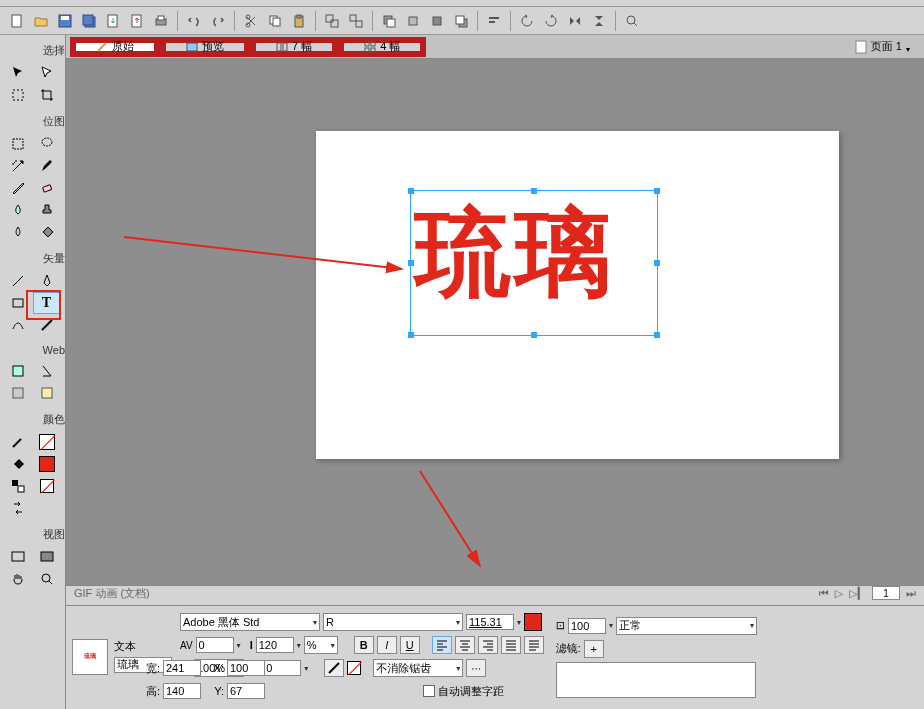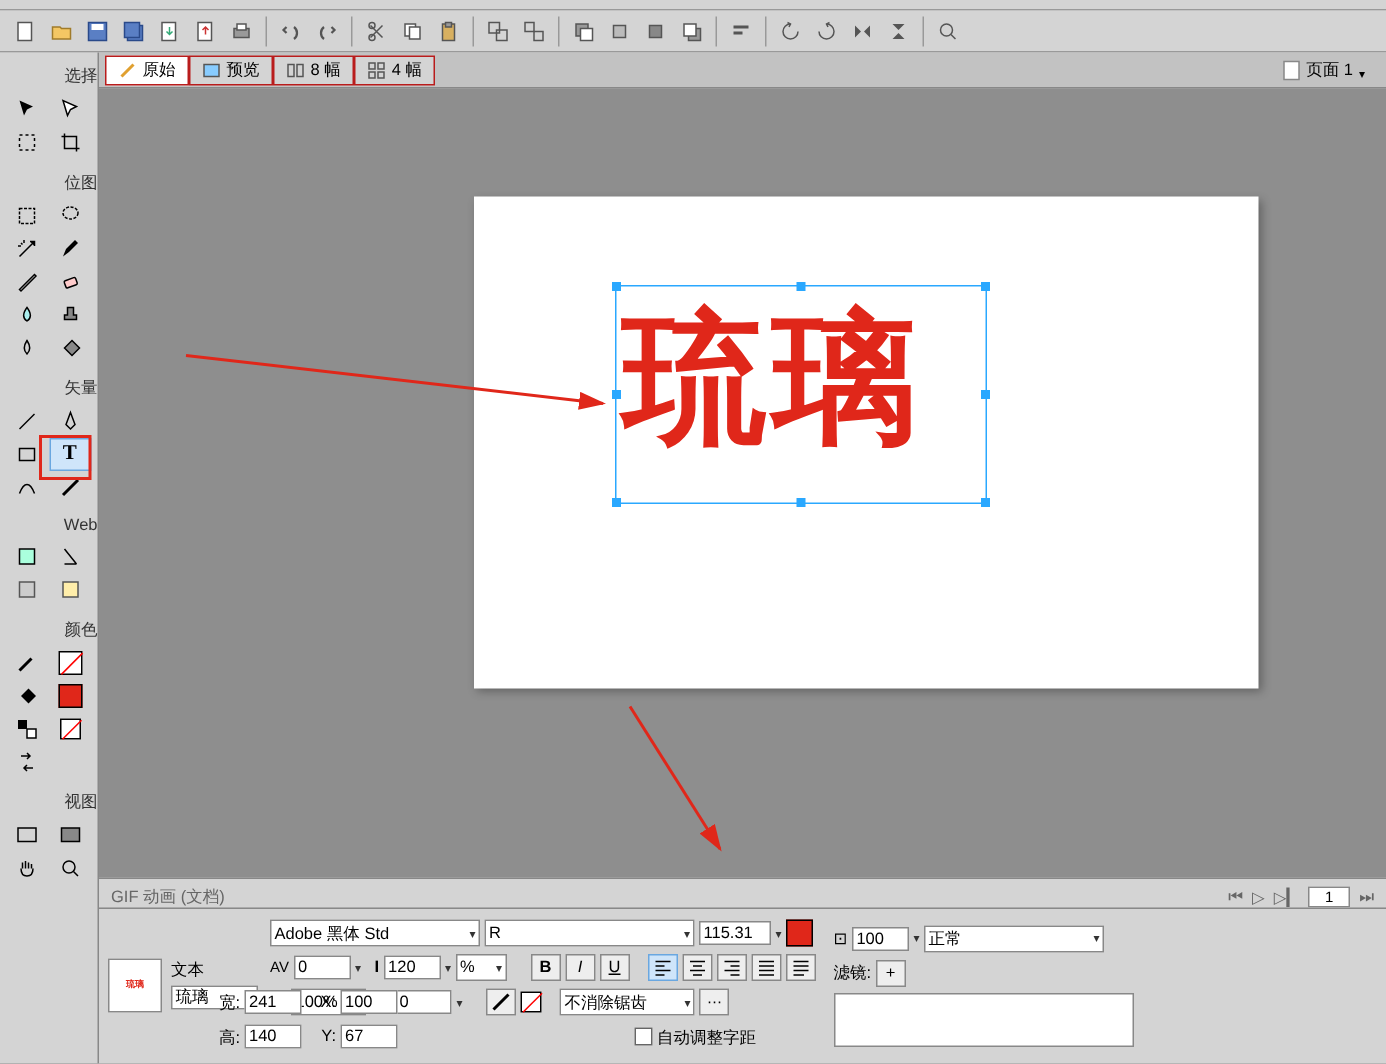--- a/index.html
+++ b/index.html
@@ -12,31 +12,31 @@
 .left-panel{width:66px;background:#d4d4d4;border-right:1px solid #888;display:flex;flex-direction:column;padding-top:6px}
 .tool-section-label{text-align:right;font-size:11px;color:#333;padding:2px 0 4px 0}
 .tool-grid{display:grid;grid-template-columns:1fr 1fr;gap:0;padding:0 4px 6px 4px}
 .tool{width:28px;height:22px;display:flex;align-items:center;justify-content:center;border:1px solid transparent;cursor:pointer;position:relative}
 .tool.active{border:1px solid #6aa7e0;background:#cfe5fa}
 .tool-highlight{border:2px solid #e0271a;position:absolute}
 .center-col{flex:1;display:flex;flex-direction:column;background:#bfbfbf;position:relative}
 .doc-tabs{height:22px;background:#d4d4d4;border-bottom:1px solid #888;display:flex;align-items:flex-end;padding-left:4px;overflow:hidden}
 .doc-tab{height:20px;padding:0 10px;background:#d4d4d4;border:1px solid #888;border-bottom:none;border-radius:3px 3px 0 0;display:flex;align-items:center;gap:6px;font-size:11px}
 .view-tabs{height:24px;background:#c2c2c2;border-bottom:1px solid #888;display:flex;align-items:center;padding:0 4px;gap:0}
-.view-tab{height:20px;padding:0 8px;border:1px solid #b91c1c;background:#d4d4d4;display:flex;align-items:center;gap:4px;font-size:11px;cursor:pointer}
+.view-tab{height:20px;padding:0 20px;border:6px solid #b91c1c;background:#d4d4d4;display:flex;align-items:center;gap:4px;font-size:11px;cursor:pointer}
 .view-tab.active{background:#fff}
 .page-label{margin-left:auto;padding:0 10px;font-size:11px;display:flex;align-items:flex-end;gap:4px}
 .canvas-area{flex:1;background:#8e8e8e;position:relative;overflow:hidden}
 .canvas{position:absolute;left:250px;top:72px;width:523px;height:328px;background:#fff;box-shadow:2px 2px 6px rgba(0,0,0,.3)}
 .sel-box{position:absolute;border:1px solid #2aa8ff}
 .sel-handle{width:6px;height:6px;background:#2aa8ff;position:absolute}
 .big-text{font-size:96px;font-weight:900;color:#e0271a;font-family:"SimHei","Adobe Heiti Std",sans-serif;white-space:nowrap;letter-spacing:4px}
 .arrow{position:absolute;pointer-events:none}
 .arrow svg{overflow:visible}
-.status-strip{height:20px;background:#d4d4d4;border-top:1px solid #888;display:flex;align-items:flex-end;padding:0 8px;font-size:11px;color:#666}
+.status-strip{height:20px;background:#d4d4d4;border-top:1px solid #888;display:flex;align-items:flex-start;padding:0 8px;font-size:11px;color:#666}
 .nav-controls{margin-left:auto;display:flex;align-items:center;gap:6px}
 .nav-num{width:28px;height:14px;background:#fff;border:1px solid #888;text-align:center;font-size:10px}
 .props-panel{background:#d4d4d4;border-top:1px solid #888}
 .props-tabs{height:20px;display:flex;border-bottom:1px solid #999;background:#c9c9c9}
 .ptab{padding:0 12px;height:20px;display:flex;align-items:center;border-right:1px solid #999;font-size:11px;cursor:pointer}
 .ptab.active{background:#d4d4d4}
 .props-body{padding:6px 6px 8px 6px;display:flex;gap:8px;align-items:center}
 .thumb{width:36px;height:36px;border:1px solid #888;background:#fff;display:flex;align-items:center;justify-content:center;font-size:6px;color:#e0271a;font-weight:bold}
 .name-col{display:flex;flex-direction:column;gap:3px;min-width:58px}
 .name-col span{font-size:11px}
@@ -415,21 +415,21 @@
           <svg width="12" height="12" viewBox="0 0 12 12">
             <rect x="1" y="2" width="10" height="8" fill="#8cf" stroke="#555"></rect>
           </svg>
           <span>预览</span>
         </div>
       <div class="view-tab">
           <svg width="12" height="12" viewBox="0 0 12 12">
             <rect x="1" y="2" width="4" height="8" fill="none" stroke="#555"></rect>
             <rect x="7" y="2" width="4" height="8" fill="none" stroke="#555"></rect>
           </svg>
-          <span>8 幅</span>
+          <span>7 幅</span>
         </div>
       <div class="view-tab">
           <svg width="12" height="12" viewBox="0 0 12 12">
             <rect x="1" y="1" width="4" height="4" fill="none" stroke="#555"></rect>
             <rect x="7" y="1" width="4" height="4" fill="none" stroke="#555"></rect>
             <rect x="1" y="7" width="4" height="4" fill="none" stroke="#555"></rect>
             <rect x="7" y="7" width="4" height="4" fill="none" stroke="#555"></rect>
           </svg>
           <span>4 幅</span>
         </div>
@@ -505,21 +505,21 @@
         <div class="mid-col">
           <div class="field-row">
             <div class="dropdown" style="width:140px">
                 <span>Adobe 黑体 Std</span>
                 <span class="dd-arrow">▾</span>
               </div>
             <div class="dropdown" style="width:140px">
                 <span>R</span>
                 <span class="dd-arrow">▾</span>
               </div>
-            <input class="num-input" style="width: 48px;" value="115.31">
+            <input class="num-input" style="width: 48px; text-decoration: underline;" value="115.31">
             <span class="dd-arrow">▾</span>
             <div class="swatch" style="background:#e0271a"></div>
           </div>
           <div class="field-row">
             <span style="font-size:10px">AV</span>
             <input class="num-input" value="0" style="">
             <span class="dd-arrow">▾</span>
             <span style="margin-left:6px;font-weight:bold">I</span>
             <input class="num-input" value="120" style="">
             <span class="dd-arrow">▾</span>
@@ -594,21 +594,21 @@
             <div class="checkbox"></div>
             <span>自动调整字距</span>
           </div>
         </div>
 
         <div class="mid-col" style="margin-left:4px">
           <div class="field-row">
             <span>⊡</span>
             <input class="num-input" value="100" style="">
             <span class="dd-arrow">▾</span>
-            <div class="dropdown" style="width:120px">
+            <div class="dropdown" style="width:141px">
                 <span>正常</span>
                 <span class="dd-arrow">▾</span>
               </div>
           </div>
           <div class="field-row">
             <span>滤镜:</span>
             <div class="btn-sq">
                 <span>+</span>
               </div>
           </div>

